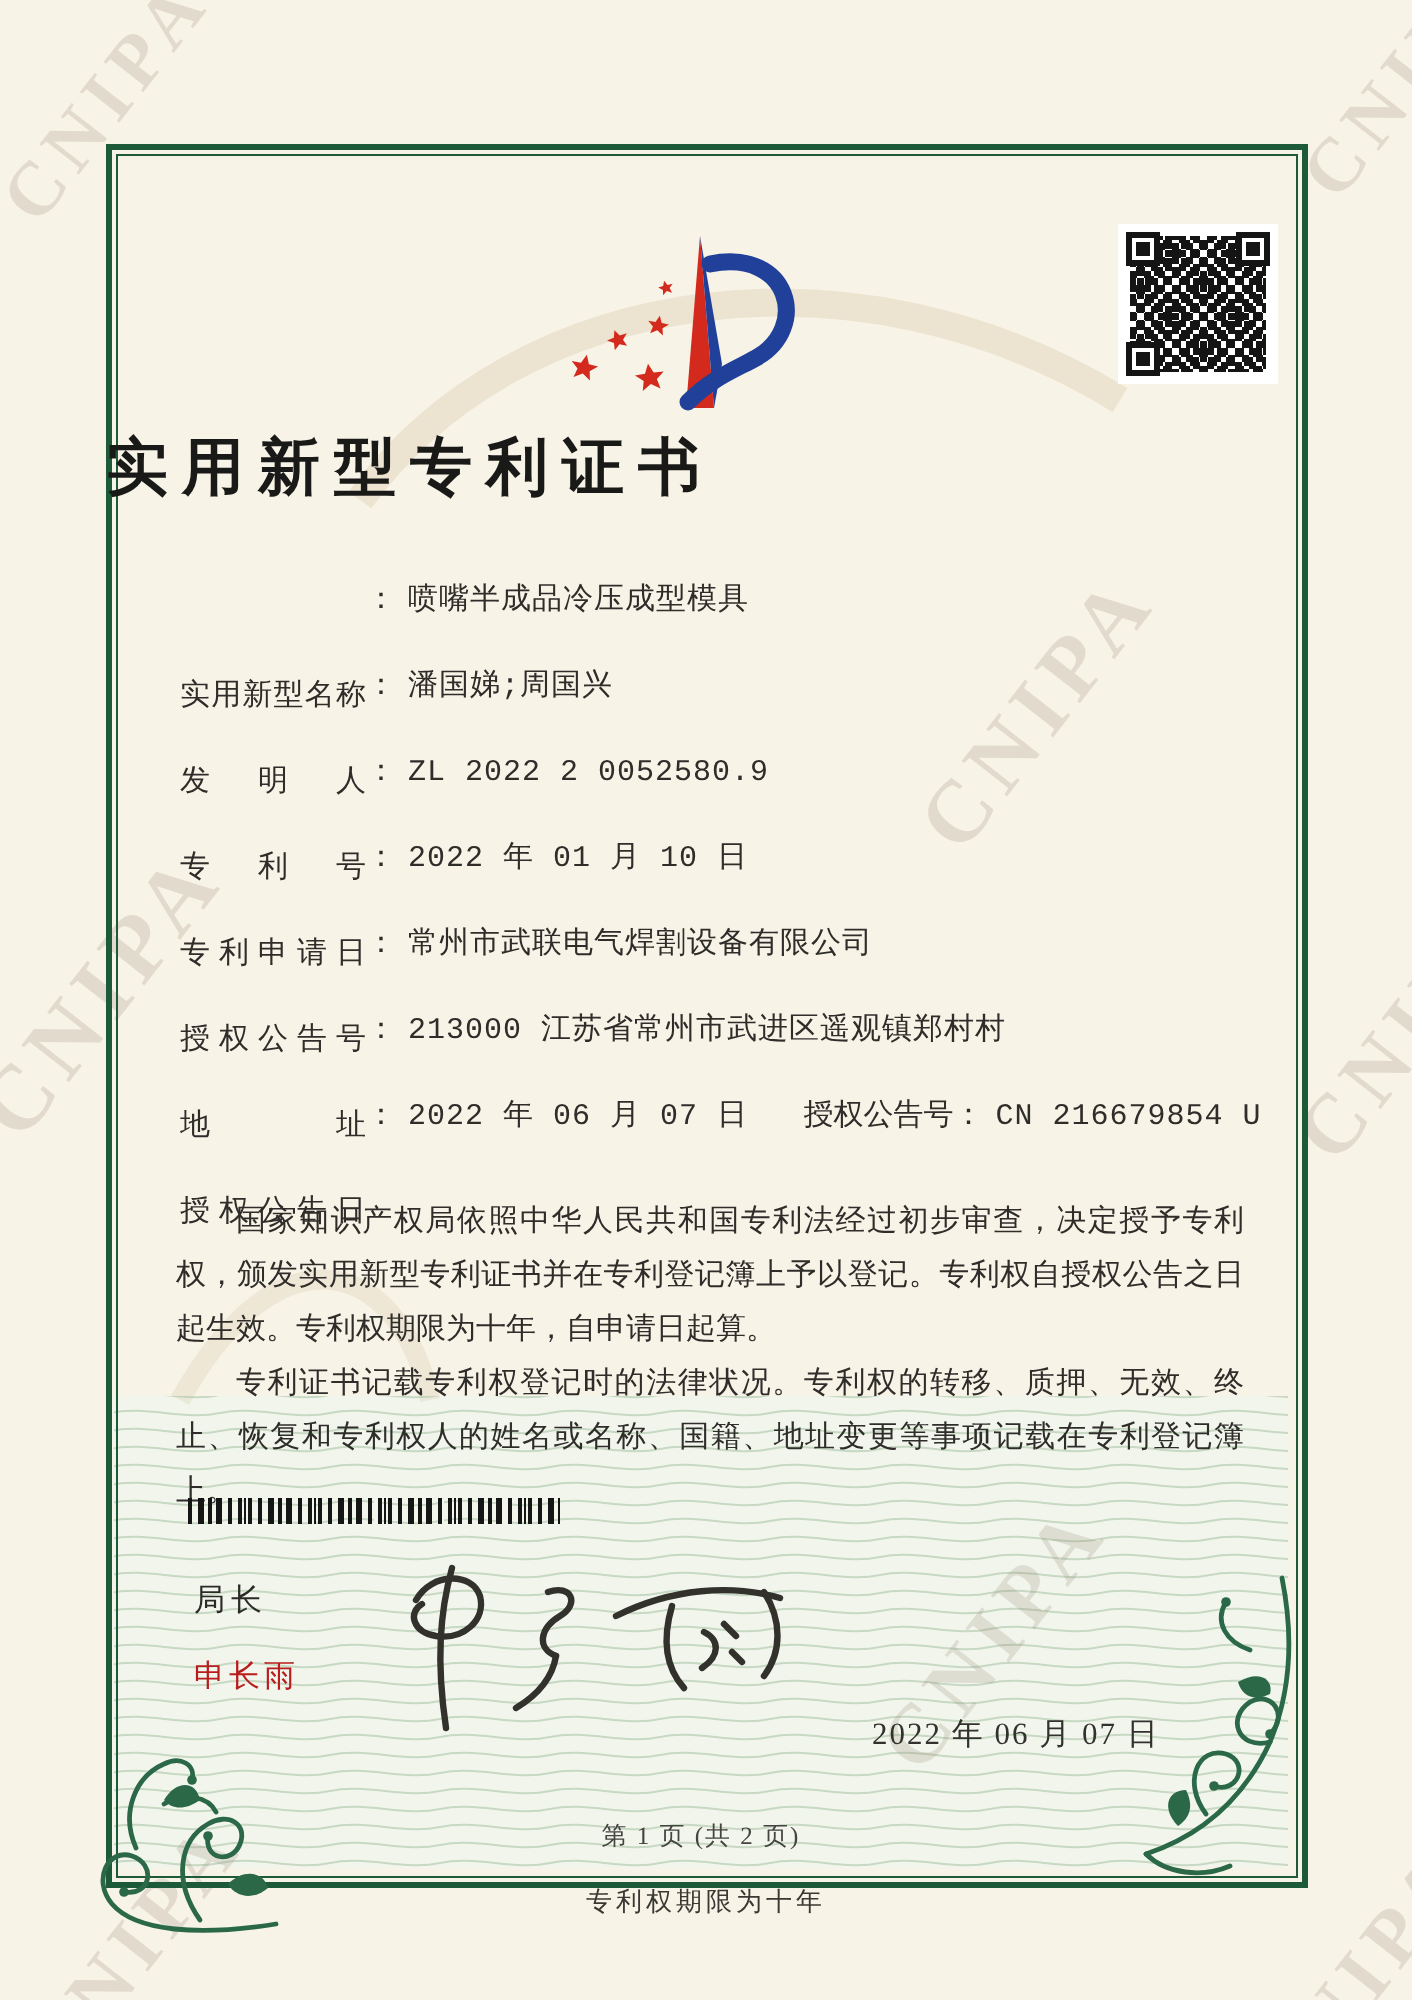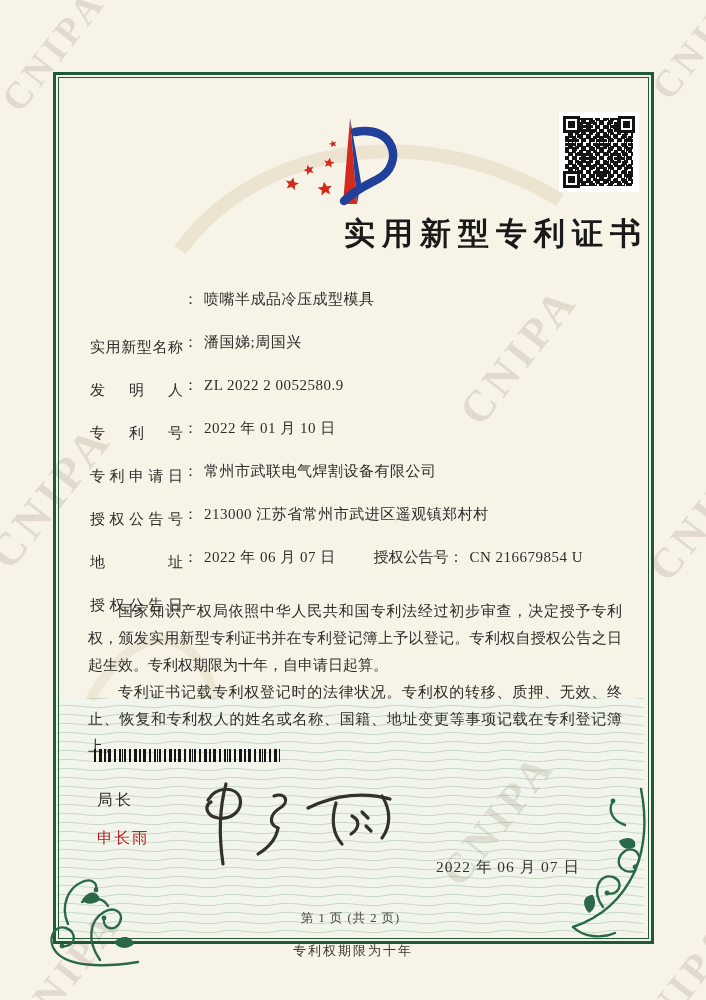--- a/index.html
+++ b/index.html
@@ -20,29 +20,29 @@
   .frame{
     position:absolute; left:53px; top:72px; width:595px; height:866px;
     border:3px solid #1d5a3a; z-index:2; pointer-events:none;
   }
   .frame::before{
     content:""; position:absolute; inset:2px; border:1px solid #1d5a3a;
   }
   .content{position:absolute; z-index:3;}
   .cert-no{left:90px; top:111px; font-size:14.5px; letter-spacing:2px; color:#3a3833;}
   .title{
-    left:53px; top:213px; width:595px; text-align:right;
+    left:53px; top:213px; width:595px; text-align:left;
     font-size:31px; font-weight:700; letter-spacing:7px; color:#191918;
   }
   .fields{left:90px; top:290px; width:530px; font-size:15px;}
   .f-row{height:23px; margin-bottom:20px; white-space:nowrap;}
   .f-label{display:inline-block; width:93px; text-align:justify; text-align-last:justify; vertical-align:top;margin-top:48px;}
   .f-colon{margin-right:6px;}
-  .f-val{letter-spacing:.5px;}
-  .grant-right{display:inline-block; margin-left:34px;}
+  .f-val{letter-spacing:.5px;font-family:Liberation Mono, monospace;}
+  .grant-right{display:inline-block; margin-left:24px;}
   .paras{left:88px; top:598px; width:534px; font-size:15px; line-height:27px; text-align:justify;}
   .paras p{margin:0; text-indent:2em;}
   .barcode{
     left:94px; top:749px; width:186px; height:13px;
     background:
       repeating-linear-gradient(90deg,#151515 0 2px,transparent 2px 5px),
       repeating-linear-gradient(90deg,#151515 0 1px,transparent 1px 7px),
       repeating-linear-gradient(90deg,transparent 0 29px,#f1f5ec 29px 32px);
   }
   .signer-title{left:97px; top:790px; font-size:15.5px; letter-spacing:3px; color:#2c2a27;}

